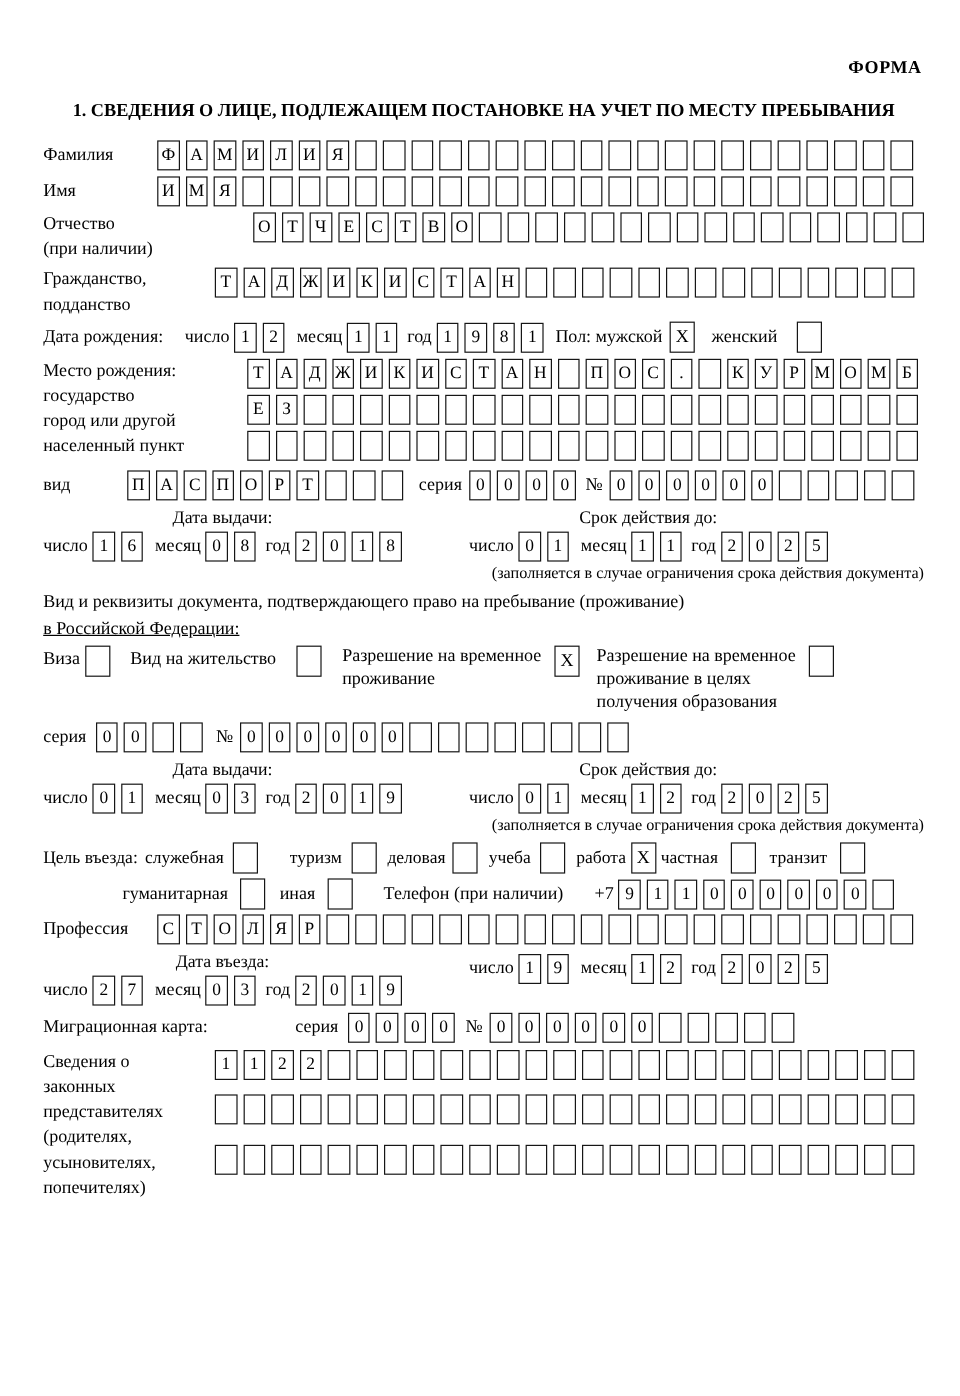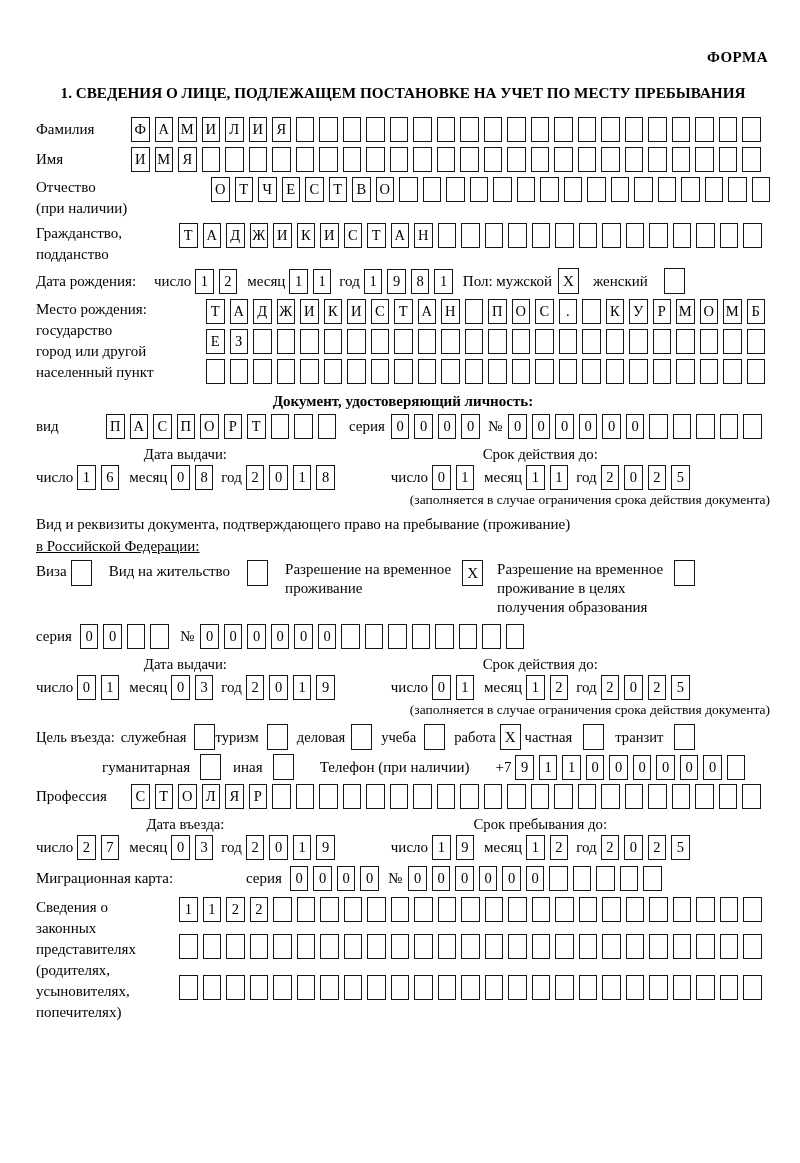--- a/index.html
+++ b/index.html
@@ -279,21 +279,20 @@
           <span class="cell"></span>
           <span class="cell"></span>
           <span class="cell"></span>
           <span class="cell"></span>
           <span class="cell"></span>
           <span class="cell"></span>
         </div>
     </span>
   </div>
 
-  <div class="doc-header">Документ, удостоверяющий личность:</div>
   <div class="frow" style="margin-top:3px;">
     <span class="lbl" style="width:70px;">вид</span>
     <span class="cells">
         <span class="cell">П</span>
         <span class="cell">А</span>
         <span class="cell">С</span>
         <span class="cell">П</span>
         <span class="cell">О</span>
         <span class="cell">Р</span>
         <span class="cell">Т</span>
@@ -465,21 +464,21 @@
           </span>
       </div>
     </div>
   </div>
   <div class="note-right">(заполняется в случае ограничения срока действия документа)</div>
 
   <div class="frow" style="margin-top:6px;font-size:14.6px;">
     <span class="dl">Цель въезда:</span>
     <span class="dl" style="margin-left:2px;">служебная</span>
     <span class="cbox" style="margin-left:4px;"></span>
-    <span class="dl" style="margin-left:0;">туризм</span>
+    <span class="dl" style="margin-left:26px;">туризм</span>
     <span class="cbox" style="margin-left:4px;"></span>
     <span class="dl" style="margin-left:9px;">деловая</span>
     <span class="cbox" style="margin-left:2px;"></span>
     <span class="dl" style="margin-left:9px;">учеба</span>
     <span class="cbox" style="margin-left:4px;"></span>
     <span class="dl" style="margin-left:9px;">работа</span>
     <span class="cbox" style="margin-left:0;">X</span>
     <span class="dl" style="margin-left:4px;">частная</span>
     <span class="cbox" style="margin-left:7px;"></span>
     <span class="dl" style="margin-left:11px;">транзит</span>
@@ -557,21 +556,20 @@
         <span class="dl" style="margin-left:8px;">год</span>
         <span class="cells">
             <span class="cell">2</span>
             <span class="cell">0</span>
             <span class="cell">1</span>
             <span class="cell">9</span>
           </span>
       </div>
     </div>
     <div class="dgroup" style="margin-left:56px;">
-      <div class="dhead">Срок пребывания до:</div>
       <div class="dline">
         <span class="dl">число</span>
         <span class="cells">
             <span class="cell">1</span>
             <span class="cell">9</span>
           </span>
         <span class="dl" style="margin-left:10px;">месяц</span>
         <span class="cells">
             <span class="cell">1</span>
             <span class="cell">2</span>

